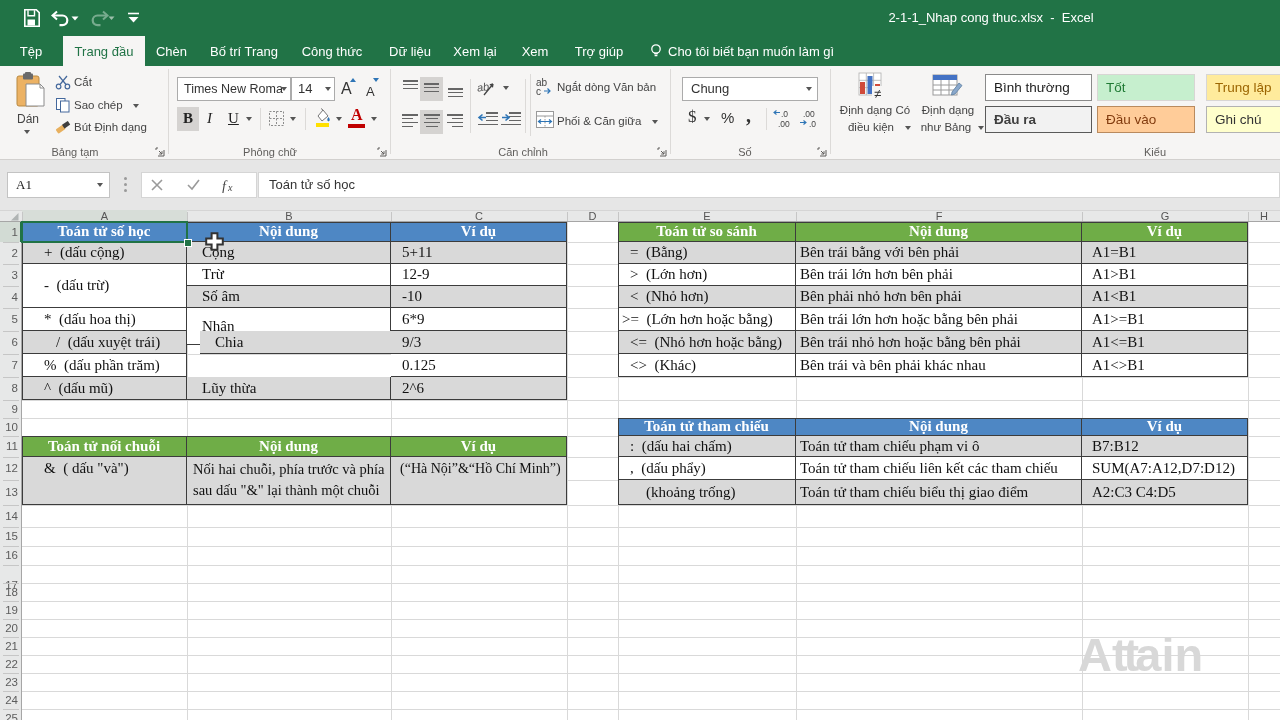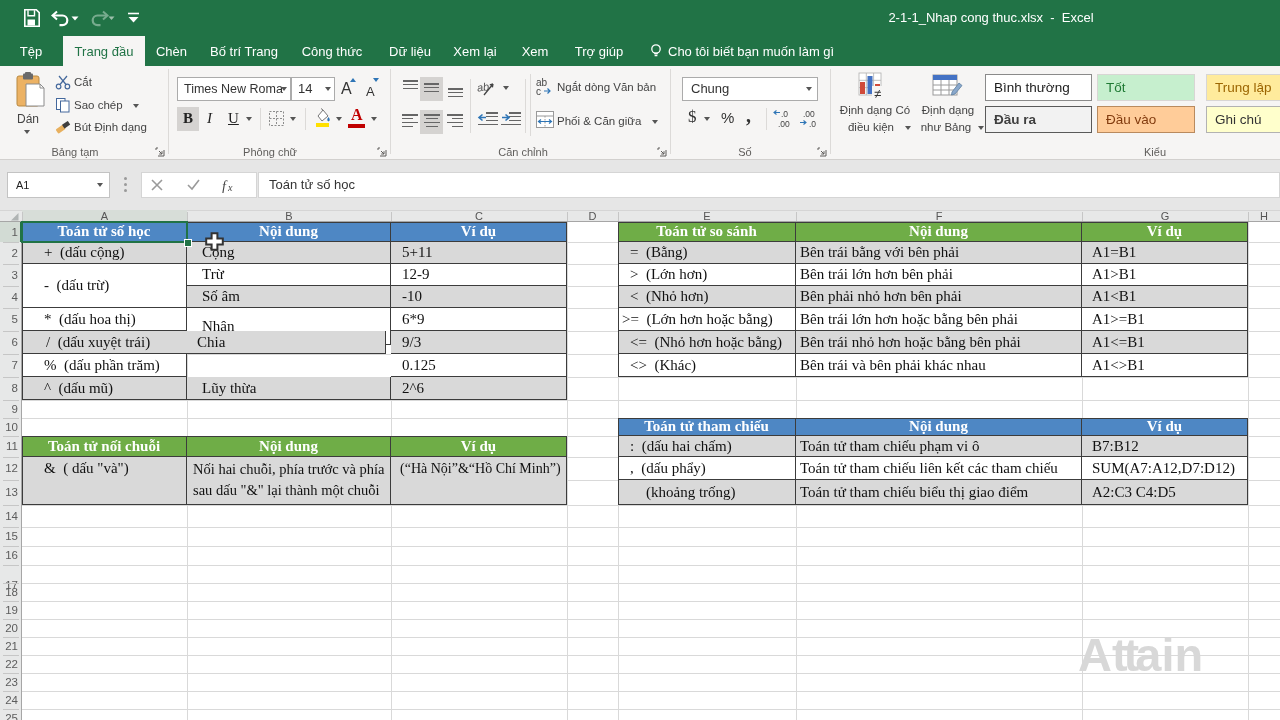--- a/index.html
+++ b/index.html
@@ -268,21 +268,21 @@
 <svg class="abs" style="left:377px;top:147px" width="10" height="10" viewBox="0 0 10 10">
 <path d="M1 3 v-2 h2 M9 3 v6 h-6 M4 4 l3 3 M7 4.2 v2.8 h-2.8" stroke="#5f5d5b" stroke-width="1" fill="none"></path>
 </svg>
 <svg class="abs" style="left:657px;top:147px" width="10" height="10" viewBox="0 0 10 10">
 <path d="M1 3 v-2 h2 M9 3 v6 h-6 M4 4 l3 3 M7 4.2 v2.8 h-2.8" stroke="#5f5d5b" stroke-width="1" fill="none"></path>
 </svg>
 <svg class="abs" style="left:817px;top:147px" width="10" height="10" viewBox="0 0 10 10">
 <path d="M1 3 v-2 h2 M9 3 v6 h-6 M4 4 l3 3 M7 4.2 v2.8 h-2.8" stroke="#5f5d5b" stroke-width="1" fill="none"></path>
 </svg>
 <div class="abs" id="fbar"></div>
-<div class="abs" style="left:7px;top:172px;width:103px;height:26px;background:#fff;border:1px solid #c3c3c3;font-size:11px;color:#222;line-height:24px;padding-left:8px;box-sizing:border-box;">A1</div>
+<div class="abs" style="left:7px;top:172px;width:103px;height:26px;background:#fff;border:1px solid #c3c3c3;font-size:13px;color:#222;line-height:24px;padding-left:8px;box-sizing:border-box;font-family:Liberation Serif, serif;">A1</div>
 <div class="darr" style="left:97px;top:183px;"></div>
 <div class="abs" style="left:124px;top:177px;width:3px;height:3px;background:#9a9a9a;border-radius:50%;"></div>
 <div class="abs" style="left:124px;top:183px;width:3px;height:3px;background:#9a9a9a;border-radius:50%;"></div>
 <div class="abs" style="left:124px;top:189px;width:3px;height:3px;background:#9a9a9a;border-radius:50%;"></div>
 <div class="abs" style="left:141px;top:172px;width:116px;height:26px;background:#fff;border:1px solid #d5d5d5;box-sizing:border-box;"></div>
 <svg class="abs" style="left:150px;top:178px" width="100" height="15" viewBox="0 0 100 15">
 <path d="M2 2 L12 12 M12 2 L2 12" stroke="#9a9a9a" stroke-width="1.6"></path>
 <path d="M38 7 l4 4 l7 -9" stroke="#9a9a9a" stroke-width="1.6" fill="none"></path>
 <text x="72" y="13" font-family="Liberation Serif" font-style="italic" font-size="14" fill="#444">f</text>
 <text x="78" y="13" font-family="Liberation Serif" font-style="italic" font-size="10" fill="#444">x</text>
@@ -401,22 +401,22 @@
       <div class="cell grey" style="left:22px;top:32px;width:165px;height:22px;padding-left:22px;">+&nbsp;&nbsp;(dấu cộng)</div>
       <div class="cell grey" style="left:187px;top:32px;width:204px;height:22px;padding-left:15px;text-align:center;">Cộng</div>
       <div class="cell grey" style="left:391px;top:32px;width:176px;height:22px;padding-left:11px;">5+11</div>
       <div class="cell white" style="left:187px;top:54px;width:204px;height:22px;padding-left:15px;">Trừ</div>
       <div class="cell white" style="left:391px;top:54px;width:176px;height:22px;padding-left:11px;">12-9</div>
       <div class="cell grey" style="left:187px;top:76px;width:204px;height:22px;padding-left:15px;">Số âm</div>
       <div class="cell grey" style="left:391px;top:76px;width:176px;height:22px;padding-left:11px;">-10</div>
       <div class="cell white" style="left:22px;top:98px;width:165px;height:23px;padding-left:22px;">*&nbsp;&nbsp;(dấu hoa thị)</div>
       <div class="cell white" style="left:187px;top:98px;width:204px;height:37px;padding-left:15px;">Nhân</div>
       <div class="cell white" style="left:391px;top:98px;width:176px;height:23px;padding-left:11px;">6*9</div>
-      <div class="cell grey" style="left:22px;top:121px;width:165px;height:23px;padding-left:24px;">/&nbsp;&nbsp;(dấu xuyệt trái)</div>
-      <div class="cell grey" style="left:182px;top:121px;width:204px;height:23px;padding-left:15px;">Chia</div>
+      <div class="cell grey" style="left:22px;top:121px;width:165px;height:23px;padding-left:34px;">/&nbsp;&nbsp;(dấu xuyệt trái)</div>
+      <div class="cell grey" style="left:200px;top:121px;width:204px;height:23px;padding-left:15px;">Chia</div>
       <div class="cell grey" style="left:391px;top:121px;width:176px;height:23px;padding-left:11px;">9/3</div>
       <div class="cell white" style="left:22px;top:144px;width:165px;height:23px;padding-left:22px;">%&nbsp;&nbsp;(dấu phần trăm)</div>
       <div class="cell white" style="left:391px;top:144px;width:176px;height:23px;padding-left:11px;">0.125</div>
       <div class="cell grey" style="left:22px;top:167px;width:165px;height:23px;padding-left:22px;">^&nbsp;&nbsp;(dấu mũ)</div>
       <div class="cell grey" style="left:187px;top:167px;width:204px;height:23px;padding-left:15px;">Lũy thừa</div>
       <div class="cell grey" style="left:391px;top:167px;width:176px;height:23px;padding-left:11px;">2^6</div>
       <div class="cell white" style="left:22px;top:54px;width:165px;height:44px;padding-left:22px;">-&nbsp;&nbsp;(dấu trừ)</div>
       <div class="cell hdrgreen" style="left:618px;top:12px;width:178px;height:20px;">Toán tử so sánh</div>
       <div class="cell hdrgreen" style="left:796px;top:12px;width:286px;height:20px;">Nội dung</div>
       <div class="cell hdrgreen" style="left:1082px;top:12px;width:166px;height:20px;">Ví dụ</div>

